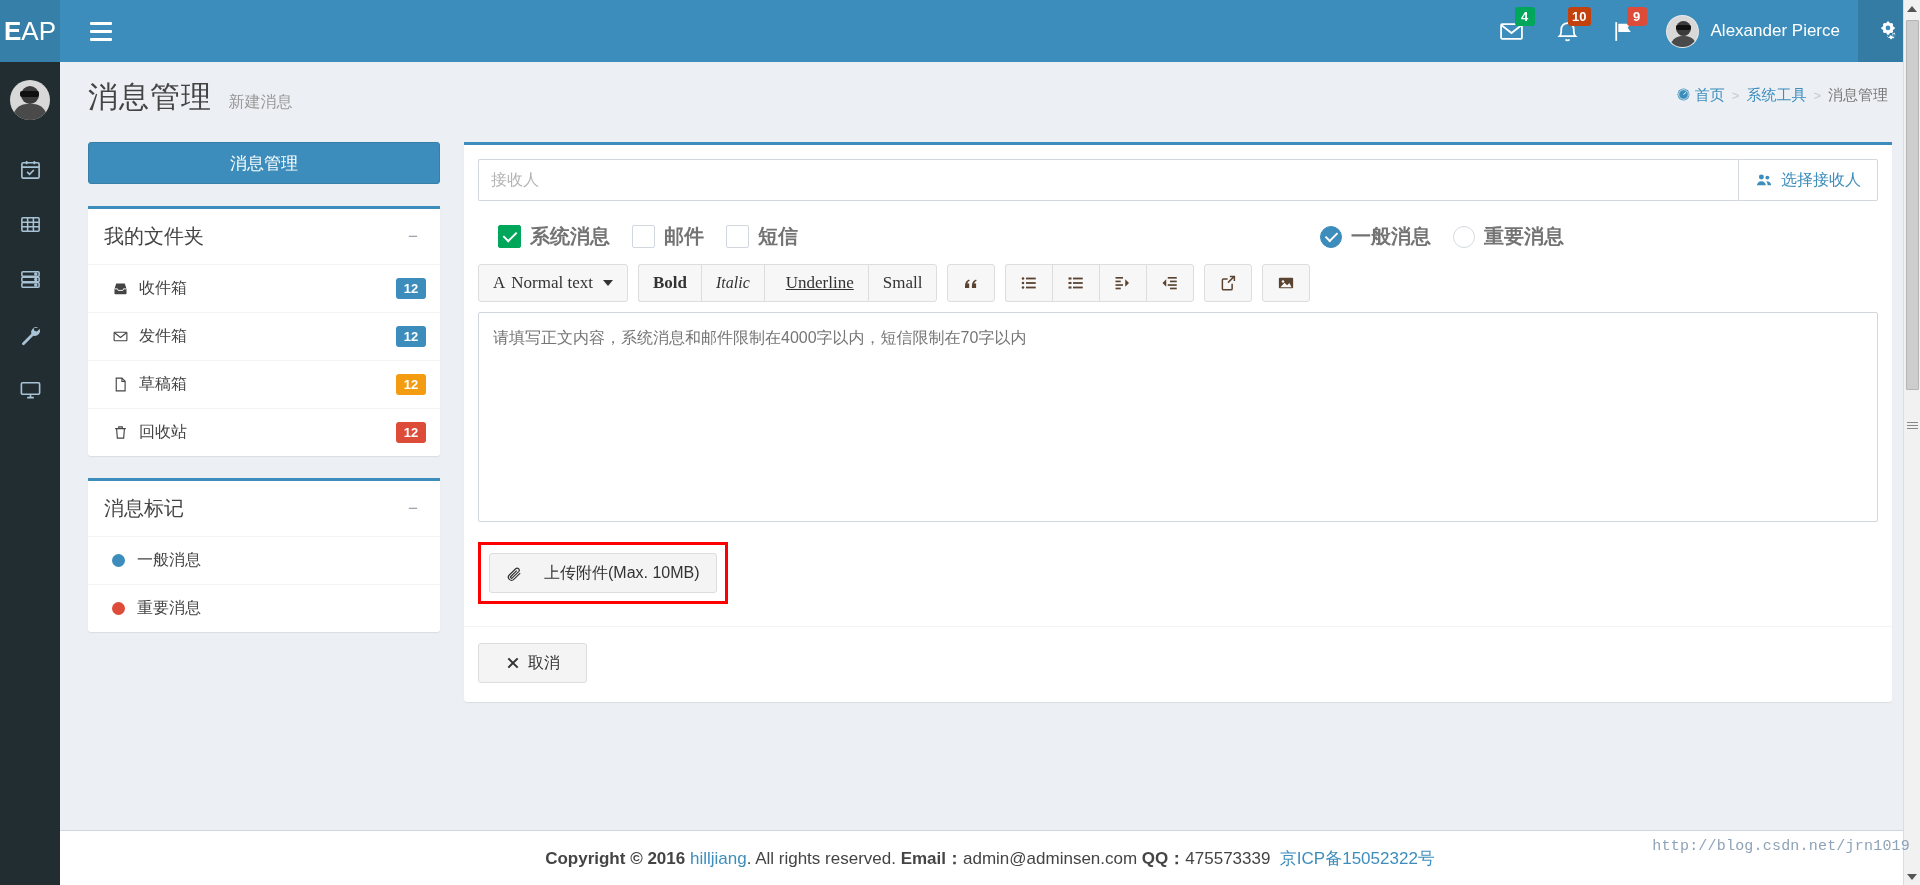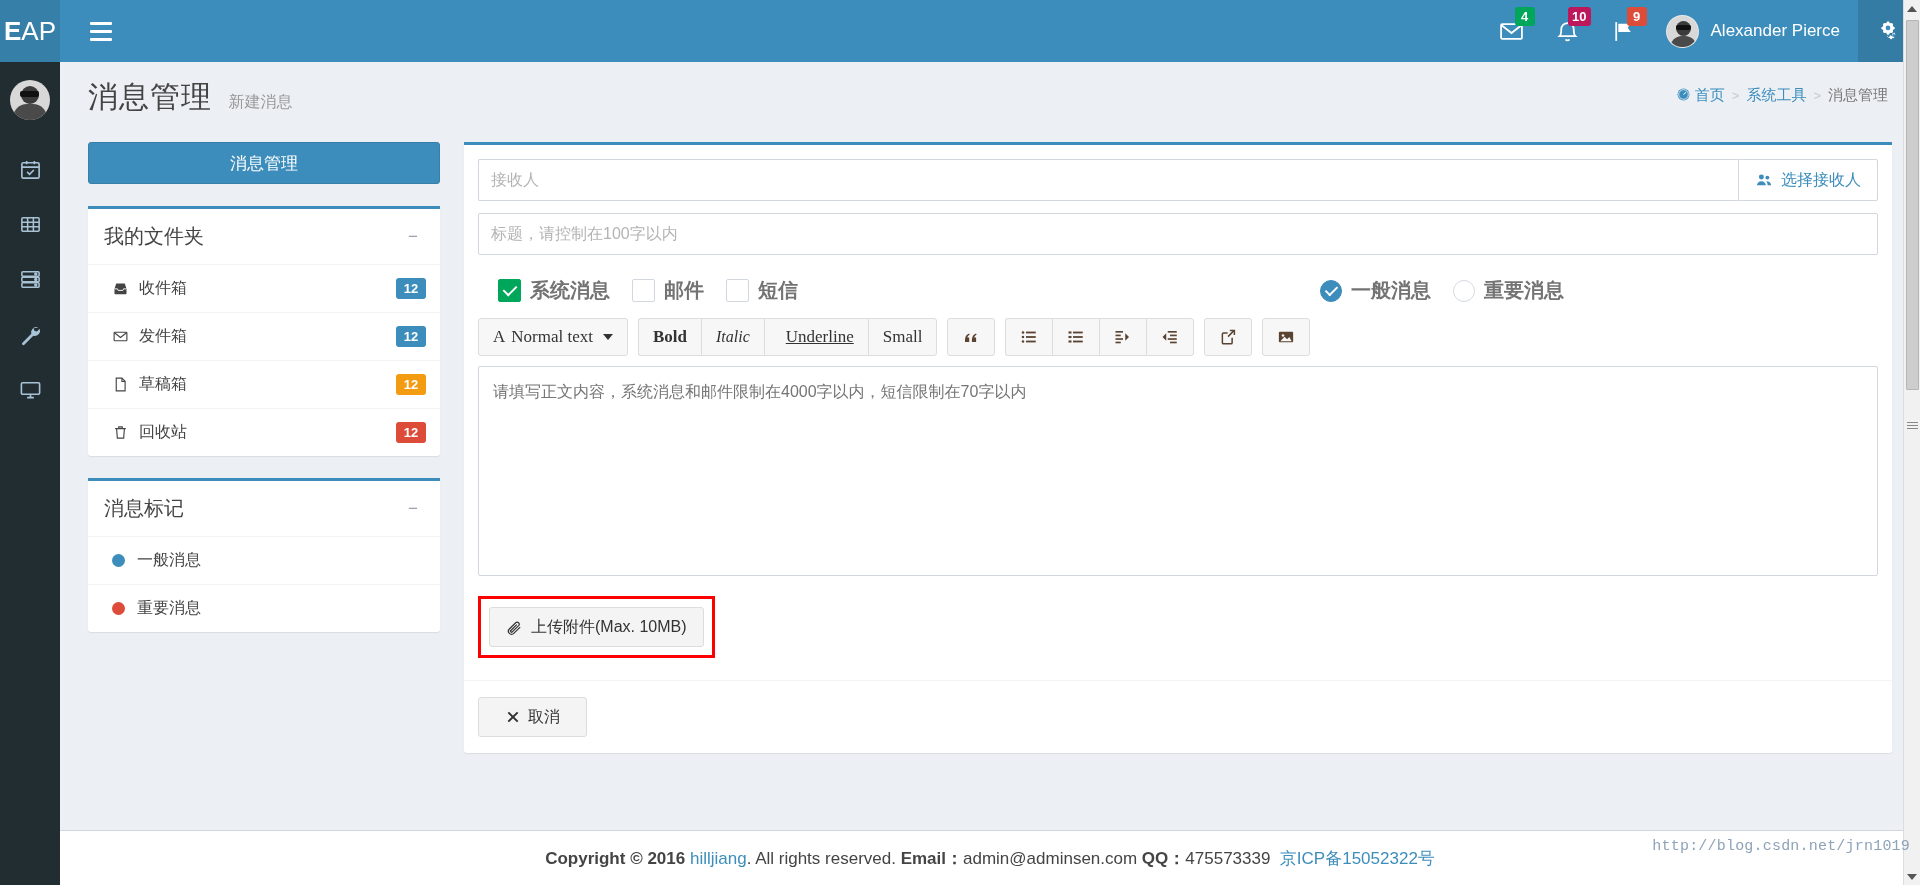--- a/index.html
+++ b/index.html
@@ -38,21 +38,21 @@
     display: flex; align-items: center; justify-content: center; cursor: pointer;
   }
   .nav-icon-item svg { width: 25px; height: 25px; }
   .nav-badge {
     position: absolute; top: 7px; right: 5px;
     min-width: 20px; height: 19px; padding: 0 4px;
     border-radius: 3px; color: #fff; font-size: 13px; font-weight: 700;
     display: flex; align-items: center; justify-content: center; line-height: 1;
   }
   .badge-green { background: #00a65a; }
-  .badge-orange { background: #be185d; }
+  .badge-orange { background: #c2410c; }
   .badge-red { background: #dd4b39; }
 
   #user-menu {
     height: 62px; display: flex; align-items: center; gap: 12px;
     padding: 0 18px 0 14px; cursor: pointer;
   }
   #user-avatar {
     width: 33px; height: 33px; border-radius: 50%;
     background: #d8d8d8; overflow: hidden; position: relative;
     border: 1px solid rgba(255,255,255,.45);
@@ -233,21 +233,21 @@
     resize: none; outline: none; line-height: 1.4;
   }
 
   #attach-wrap {
     margin: 16px 0 0 0; display: inline-block; padding: 8px;
     border: 3px solid #f00;
   }
   #attach-btn {
     height: 40px; background: #f4f4f4; border: 1px solid #ddd; border-radius: 3px;
     font-size: 16px; color: #333; padding: 0 16px; cursor: pointer;
-    display: flex; align-items: center; gap: 8px; font-family: inherit;
+    display: flex; align-items: center; gap: 21px; font-family: inherit;
   }
   #attach-btn svg { width: 17px; height: 17px; }
 
   #compose-footer {
     margin: 22px -14px 0 -14px; border-top: 1px solid #f4f4f4;
     padding: 16px 14px; display: flex; align-items: center;
   }
   .ft-btn {
     height: 40px; border-radius: 3px; font-size: 16px; cursor: pointer;
     padding: 0 26px; display: flex; align-items: center; gap: 7px; font-family: inherit;
@@ -496,23 +496,20 @@
             <svg viewBox="0 0 24 24" fill="#3c8dbc">
               <circle cx="8.5" cy="8" r="3.3"></circle>
               <circle cx="16.5" cy="8.8" r="2.6"></circle>
               <path d="M2.6 19c0-3.3 2.6-5.5 5.9-5.5s5.9 2.2 5.9 5.5z"></path>
               <path d="M15 13.6c3 0 6.4 1.3 6.4 5.4h-4.6c0-2.2-.7-4-1.8-5.4z"></path>
             </svg>
             <span>选择接收人</span>
           </button>
         </div>
 
-        <div class="form-row">
-          <input class="input-field" type="text" placeholder="标题，请控制在100字以内" style="">
-        </div>
 
         <div id="option-row">
           <div class="cbx-group">
             <span class="cbx checked"></span>
             <span class="cbx-label">系统消息</span>
           </div>
           <div class="cbx-group">
             <span class="cbx"></span>
             <span class="cbx-label">邮件</span>
           </div>

